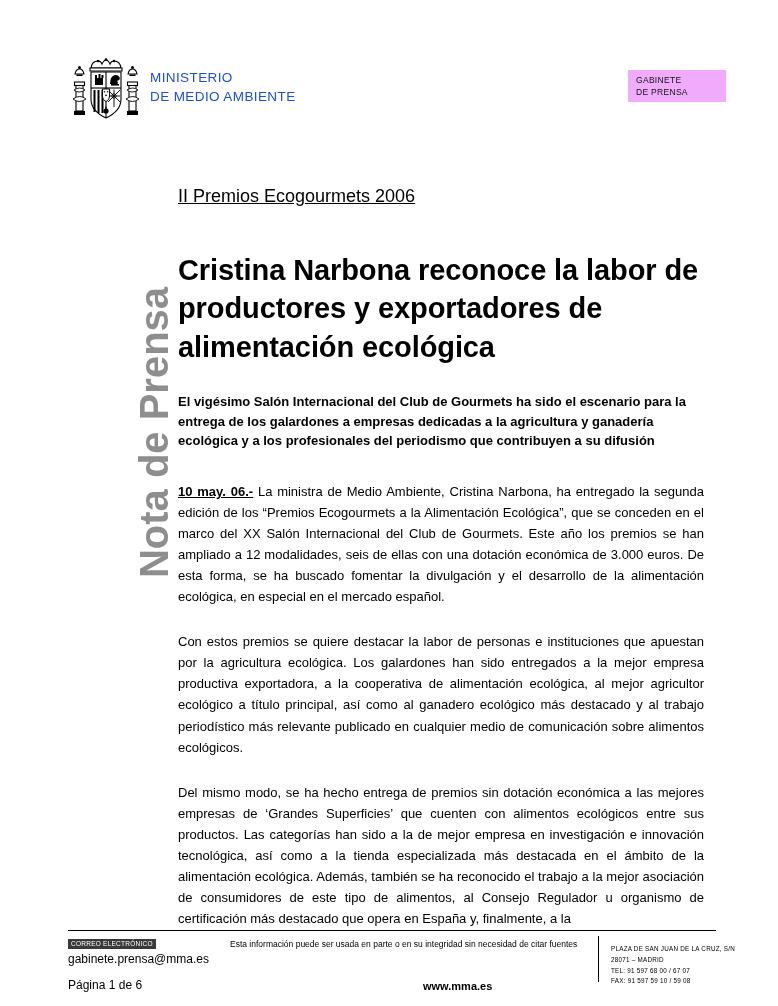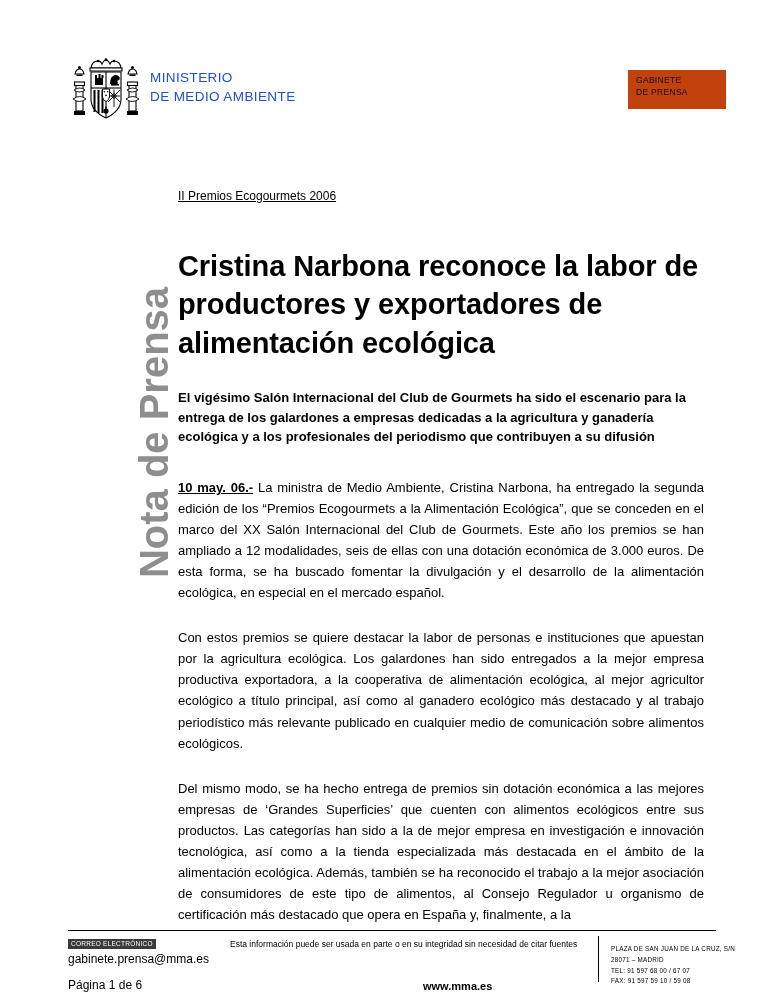--- a/index.html
+++ b/index.html
@@ -44,22 +44,22 @@
     font-size: 13.5px;
     letter-spacing: 0.4px;
     color: #1d4ed8;
     white-space: nowrap;
   }
   .gabinete-box {
     position: absolute;
     left: 628px;
     top: 70px;
     width: 98px;
-    height: 39px;
-    background: #c2410c;
+    height: 32px;
+    background: #f0abfc;
     padding: 4px 6px 0 8px;
     box-sizing: border-box;
   }
   .gabinete-line {
     font-size: 8.5px;
     line-height: 1.45;
     letter-spacing: 0.3px;
     color: #111;
     white-space: nowrap;
   }
@@ -83,21 +83,21 @@
   }
 
   
   .content {
     position: absolute;
     left: 178px;
     top: 186px;
     width: 526px;
   }
   .kicker {
-    font-size: 12px;
+    font-size: 18px;
     text-decoration: underline;
     color: #000;
     margin: 0 0 44px 0;
     display: inline-block;
   }
   .headline {
     font-size: 29px;
     font-weight: bold;
     line-height: 1.32;
     margin: 0 0 26px 0;

